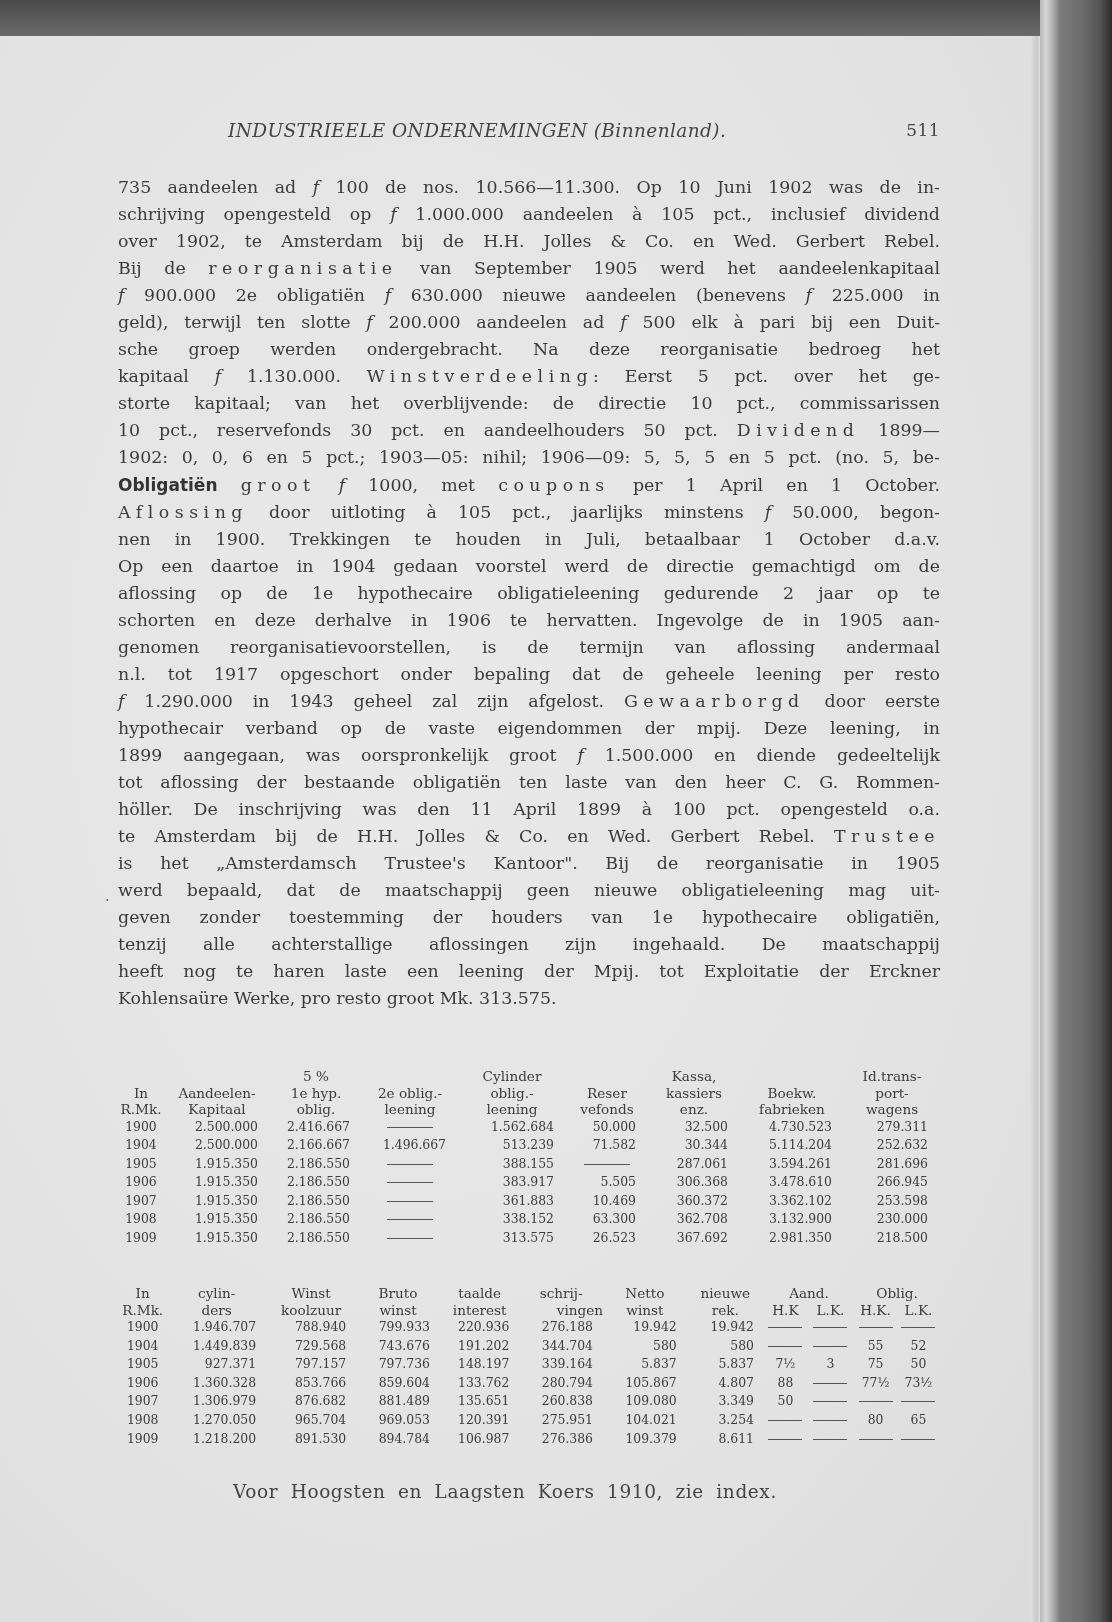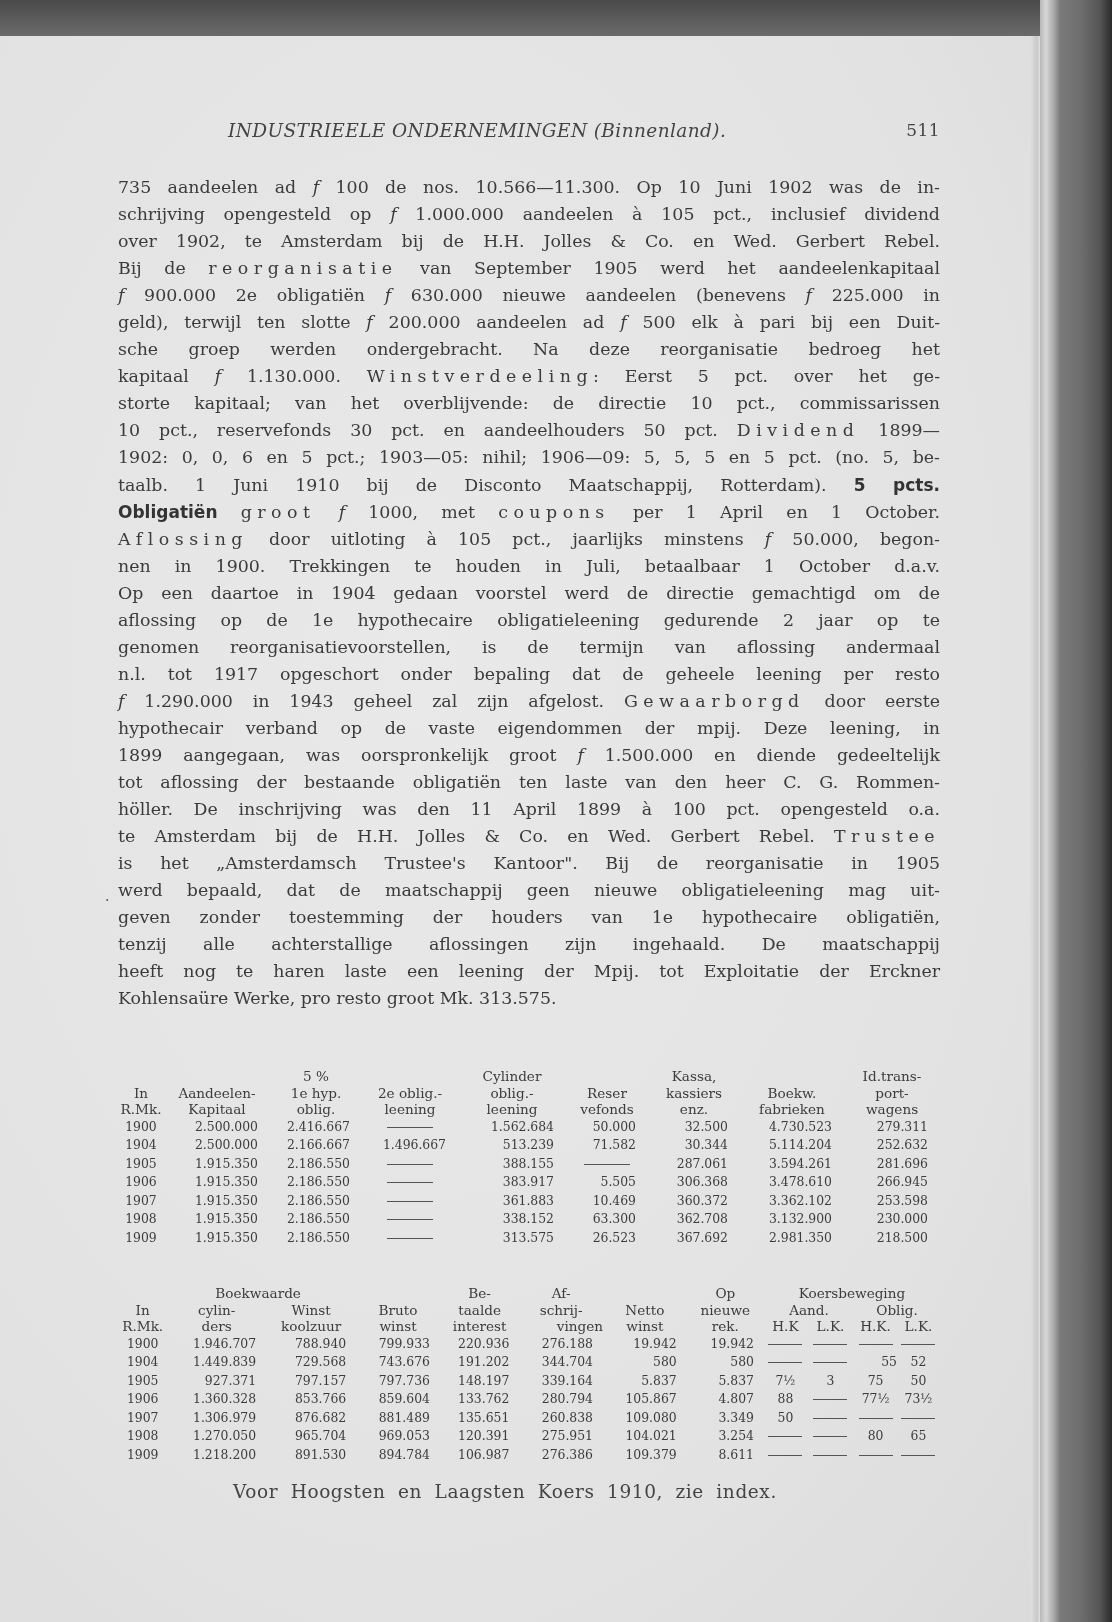--- a/index.html
+++ b/index.html
@@ -66,26 +66,26 @@
     <span class="ln"><span>schrijving opengesteld op </span><span style="font-style: italic;">f</span><span> 1.000.000 aandeelen à 105 pct., inclusief dividend</span></span>
     <span class="ln"><span>over 1902, te Amsterdam bij de H.H. Jolles &amp; Co. en Wed. Gerbert Rebel.</span></span>
     <span class="ln"><span>Bij de </span><span class="sp">reorganisatie</span><span> van September 1905 werd het aandeelenkapitaal</span></span>
     <span class="ln"><span style="font-style: italic;">f</span><span> 900.000 2e obligatiën </span><span style="font-style: italic;">f</span><span> 630.000 nieuwe aandeelen (benevens </span><span style="font-style: italic;">f</span><span> 225.000 in</span></span>
     <span class="ln"><span>geld), terwijl ten slotte </span><span style="font-style: italic;">f</span><span> 200.000 aandeelen ad </span><span style="font-style: italic;">f</span><span> 500 elk à pari bij een Duit-</span></span>
     <span class="ln"><span>sche groep werden ondergebracht. Na deze reorganisatie bedroeg het</span></span>
     <span class="ln"><span>kapitaal </span><span style="font-style: italic;">f</span><span> 1.130.000. </span><span class="sp">Winstverdeeling</span><span>:  Eerst 5 pct. over het ge-</span></span>
     <span class="ln"><span>storte kapitaal; van het overblijvende: de directie 10 pct., commissarissen</span></span>
     <span class="ln"><span>10 pct., reservefonds 30 pct. en aandeelhouders 50 pct. </span><span class="sp">Dividend</span><span> 1899—</span></span>
     <span class="ln"><span>1902: 0, 0, 6 en 5 pct.; 1903—05: nihil; 1906—09: 5, 5, 5 en 5 pct. (no. 5, be-</span></span>
-    <span class="ln"><span>taalb. 1 Juni 1910 bij de Disconto Maatschappij, Rotterdam). </span><span class="bold-sans">5 pcts.</span></span>
     <span class="ln"><span class="bold-sans">Obligatiën</span><span> </span><span class="sp">groot</span><span> </span><span style="font-style: italic;">f</span><span> 1000, met </span><span class="sp">coupons</span><span> per 1 April en 1 October.</span></span>
     <span class="ln"><span class="sp">Aflossing</span><span> door uitloting à 105 pct., jaarlijks minstens </span><span style="font-style: italic;">f</span><span> 50.000, begon-</span></span>
     <span class="ln"><span>nen in 1900. Trekkingen te houden in Juli, betaalbaar 1 October d.a.v.</span></span>
     <span class="ln"><span>Op een daartoe in 1904 gedaan voorstel werd de directie gemachtigd om de</span></span>
     <span class="ln"><span>aflossing op de 1e hypothecaire obligatieleening gedurende 2 jaar op te</span></span>
+    <span class="ln"><span>schorten en deze derhalve in 1906 te hervatten.  Ingevolge de in 1905 aan-</span></span>
     <span class="ln"><span>genomen reorganisatievoorstellen, is de termijn van aflossing andermaal</span></span>
     <span class="ln"><span>n.l. tot 1917 opgeschort onder bepaling dat de geheele leening per resto</span></span>
     <span class="ln"><span style="font-style: italic;">f</span><span> 1.290.000 in 1943 geheel zal zijn afgelost. </span><span class="sp">Gewaarborgd</span><span> door eerste</span></span>
     <span class="ln"><span>hypothecair verband op de vaste eigendommen der mpij.  Deze leening, in</span></span>
     <span class="ln"><span>1899 aangegaan, was oorspronkelijk groot </span><span style="font-style: italic;">f</span><span> 1.500.000 en diende gedeeltelijk</span></span>
     <span class="ln"><span>tot aflossing der bestaande obligatiën ten laste van den heer C. G. Rommen-</span></span>
     <span class="ln"><span>höller.  De inschrijving was den 11 April 1899 à 100 pct. opengesteld o.a.</span></span>
     <span class="ln"><span>te Amsterdam bij de H.H. Jolles &amp; Co. en Wed. Gerbert Rebel. </span><span class="sp">Trustee</span></span>
     <span class="ln"><span>is het „Amsterdamsch Trustee's Kantoor".  Bij de reorganisatie in 1905</span></span>
     <span class="ln"><span>werd bepaald, dat de maatschappij geen nieuwe obligatieleening mag uit-</span></span>
@@ -209,30 +209,20 @@
         <td style="padding-right: 12px;">367.692</td>
         <td style="padding-right: 12px;">2.981.350</td>
         <td style="padding-right: 12px;">218.500</td>
       </tr>
     </tbody>
 </table>
 
 <table class="fin" id="t2">
   <thead id="t2-head">
       <tr>
-        <th style="width: 46px;"></th>
-        <th colspan="2" style="text-align: left; padding-left: 48px;">Boekwaarde</th>
-        <th style="width: 78px;"></th>
-        <th style="width: 74px;">Be-</th>
-        <th style="width: 78px;">Af-</th>
-        <th style="width: 78px;"></th>
-        <th style="width: 72px;">Op</th>
-        <th colspan="4">Koersbeweging</th>
-      </tr>
-      <tr>
         <th style="width: 46px;">In</th>
         <th style="width: 92px;">cylin-</th>
         <th style="width: 84px;">Winst</th>
         <th style="width: 78px;">Bruto</th>
         <th style="width: 74px;">taalde</th>
         <th style="width: 78px;">schrij-</th>
         <th style="width: 78px; margin-top: 17px;">Netto</th>
         <th style="width: 72px;">nieuwe</th>
         <th colspan="2">Aand.</th>
         <th colspan="2">Oblig.</th>
@@ -271,21 +261,21 @@
         <td class="yr">1904</td>
         <td style="padding-right: 10px;">1.449.839</td>
         <td style="padding-right: 10px; text-align: right;">729.568</td>
         <td style="padding-right: 10px;">743.676</td>
         <td style="padding-right: 10px;">191.202</td>
         <td style="padding-right: 10px;">344.704</td>
         <td style="padding-right: 10px;">580</td>
         <td style="padding-right: 10px;">580</td>
         <td style="text-align: center;"><span class="dash sm"></span></td>
         <td style="text-align: center;"><span class="dash sm"></span></td>
-        <td style="text-align: right;">55</td>
+        <td style="text-align: center;">55</td>
         <td style="text-align: center;">52</td>
       </tr>
       <tr>
         <td class="yr">1905</td>
         <td style="padding-right: 10px;">927.371</td>
         <td style="padding-right: 10px;">797.157</td>
         <td style="padding-right: 10px;">797.736</td>
         <td style="padding-right: 10px;">148.197</td>
         <td style="padding-right: 10px;">339.164</td>
         <td style="padding-right: 10px;">5.837</td>

